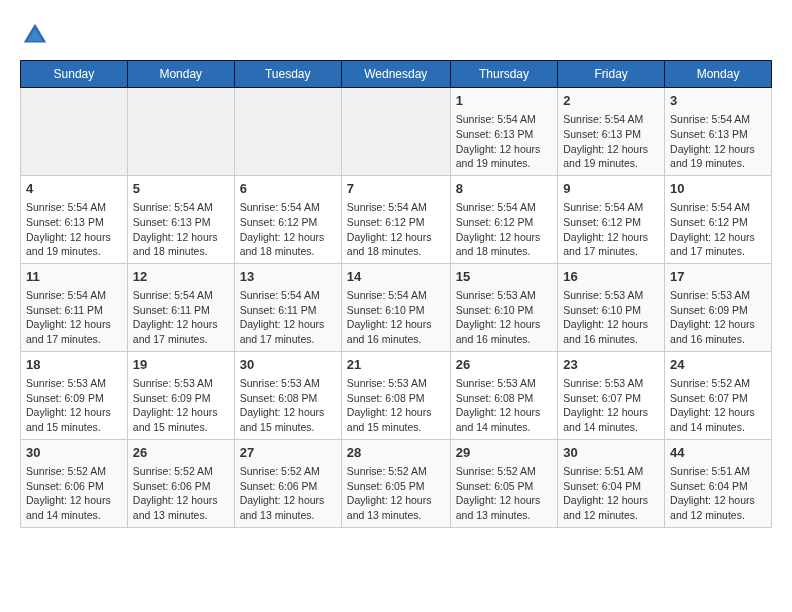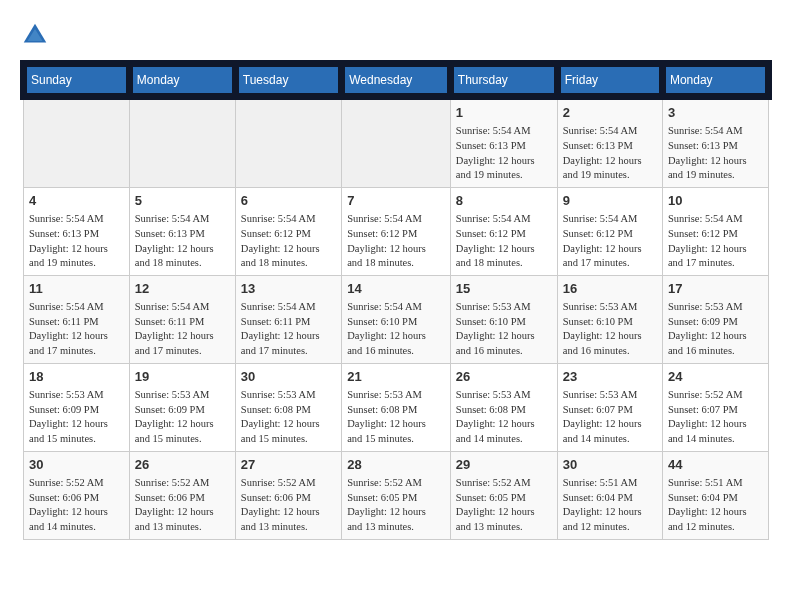--- a/index.html
+++ b/index.html
@@ -56,24 +56,24 @@
       width: 100%;
       border-collapse: collapse;
       font-size: 11px;
     }
     .calendar-table thead tr {
       background-color: #2a6db5;
       color: white;
     }
     .calendar-table thead th {
       padding: 6px 4px;
-      text-align: left;
+      text-align: center;
       font-weight: normal;
       font-size: 12px;
-      border: 7px solid #0f172a;
+      border: 1px solid #0f172a;
     }
     .calendar-table tbody td {
       vertical-align: top;
       padding: 4px 5px;
       border: 1px solid #ccc;
       min-height: 80px;
       width: 113px;
       color: #333;
       line-height: 1.4;
     }
@@ -85,21 +85,20 @@
     }
     .day-number {
       font-size: 13px;
       font-weight: bold;
       display: block;
       margin-bottom: 2px;
     }
     .day-info {
       font-size: 10.5px;
       color: #333;
-      font-family: Liberation Serif, serif;
     }
     .empty-cell {
       background: #f0f0f0;
     }
   </style>
 </head>
 <body>
 
 <div>
   <div class="header-area">

